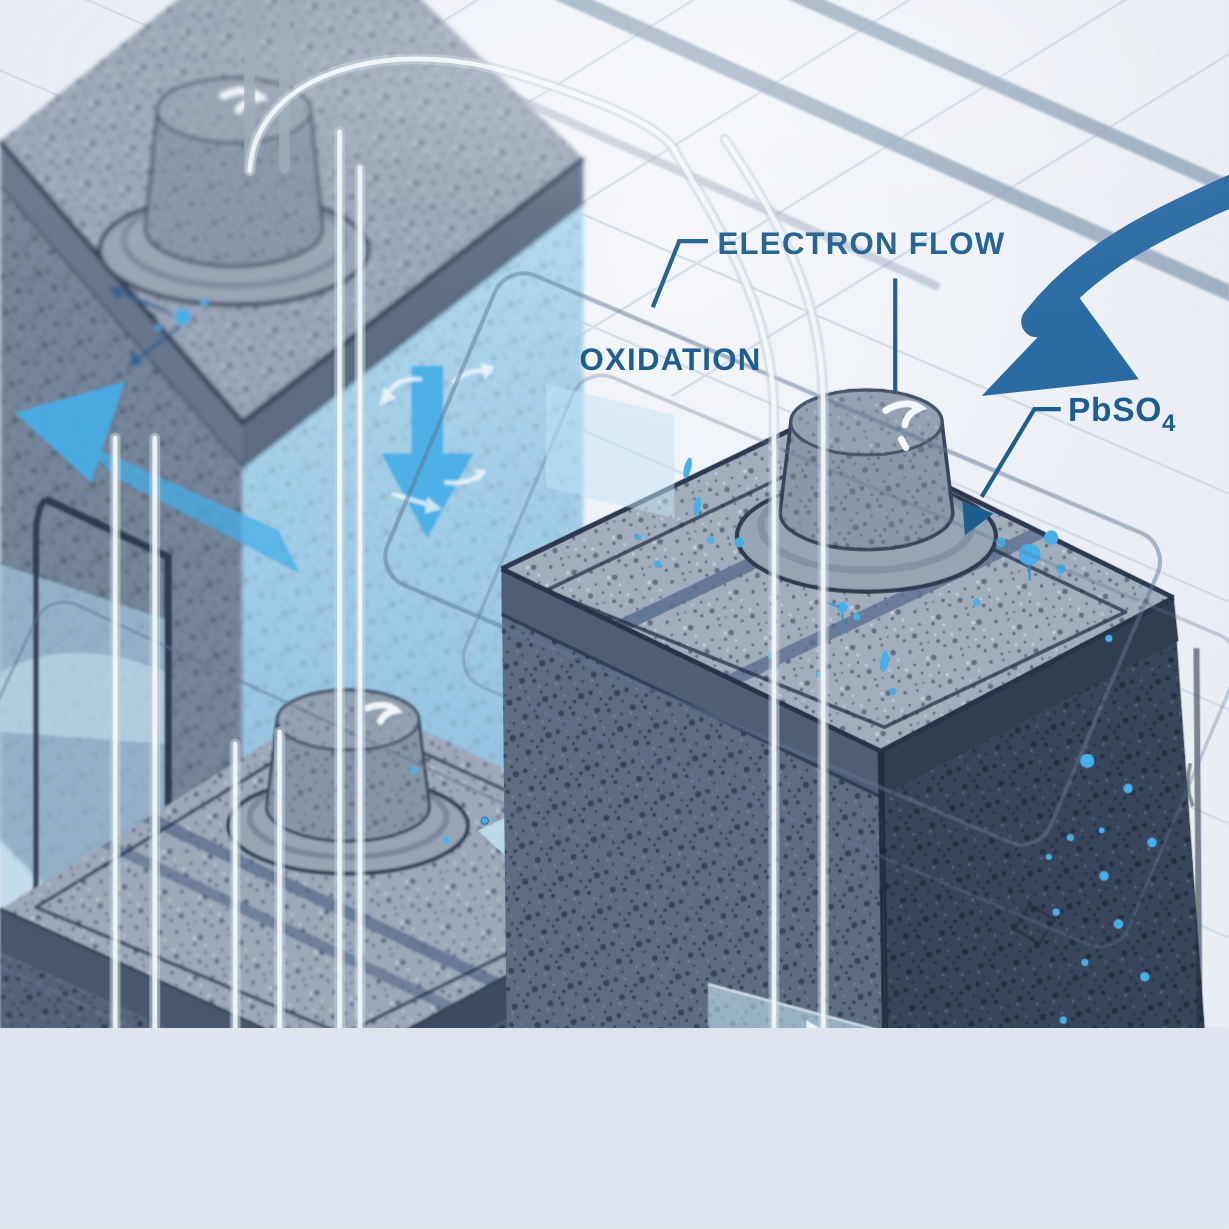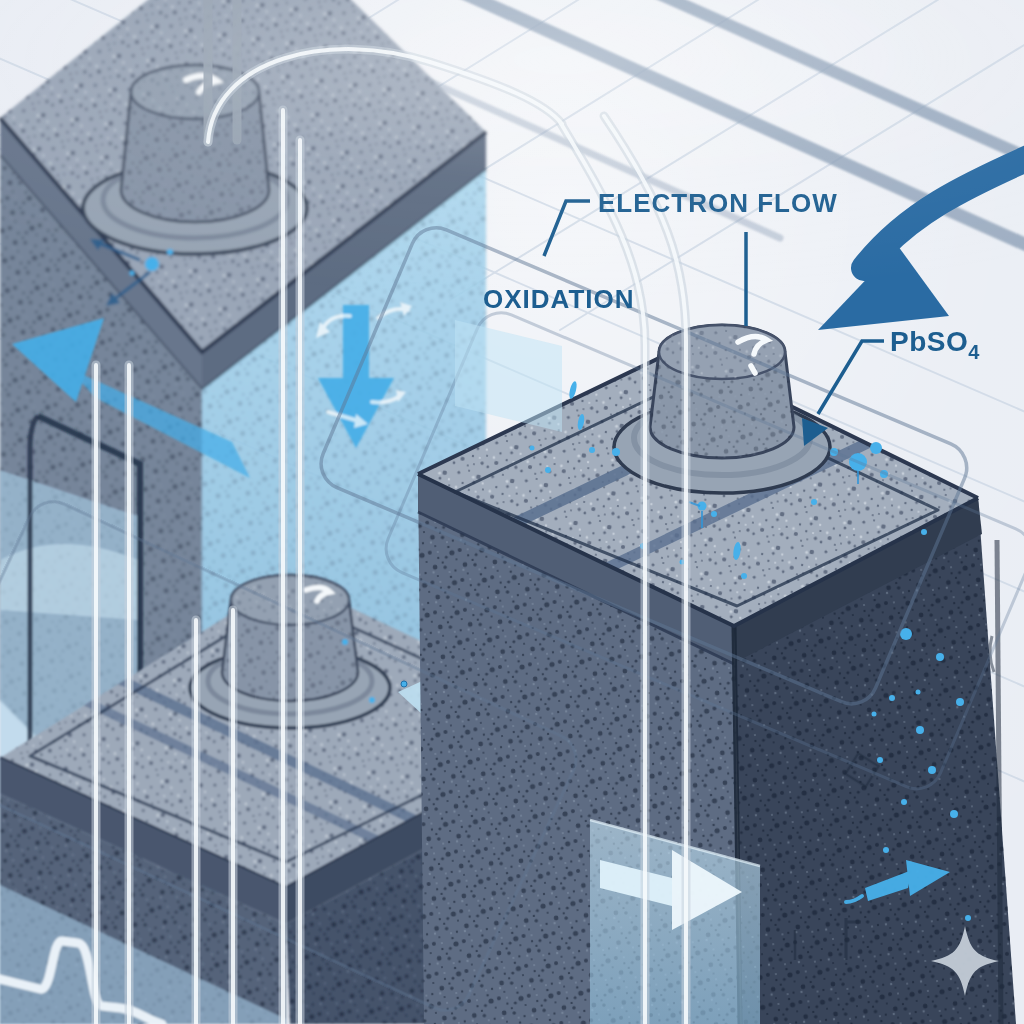--- a/index.html
+++ b/index.html
@@ -1,16 +1,16 @@
 <!DOCTYPE html>
 <html><head>
 <meta charset="utf-8">
 <style>
   html,body{margin:0;padding:0;background:#dfe5ee;}
-  #stage{width:1024px;height:1024px;position:relative;overflow:hidden;
+  #stage{width:1024px;height:856px;position:relative;overflow:hidden;
          font-family:"Liberation Sans", sans-serif;}
   svg{display:block}
   text{font-family:"Liberation Sans", sans-serif;font-weight:bold;}
 </style>
 </head>
 <body>
 
 <div id="stage">
 <svg width="1024" height="1024" viewBox="0 0 1024 1024">
 <defs>

